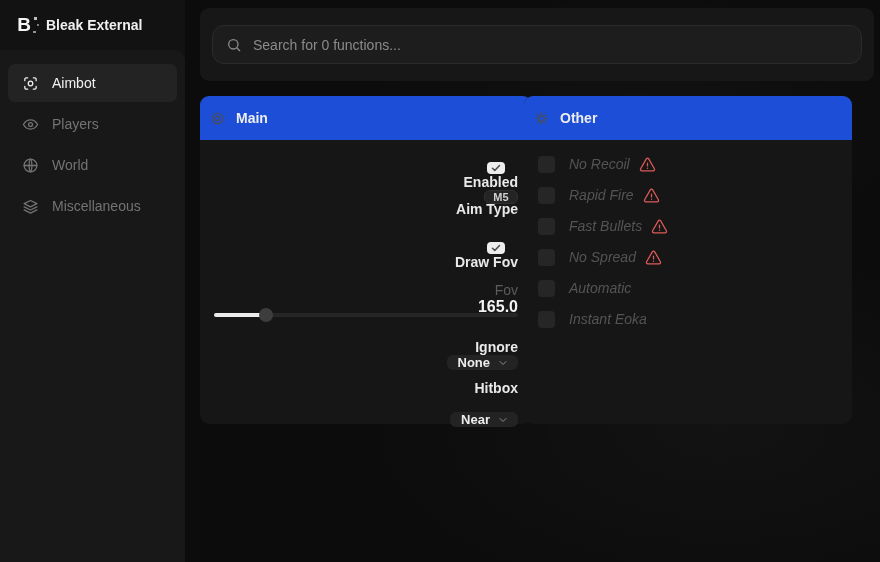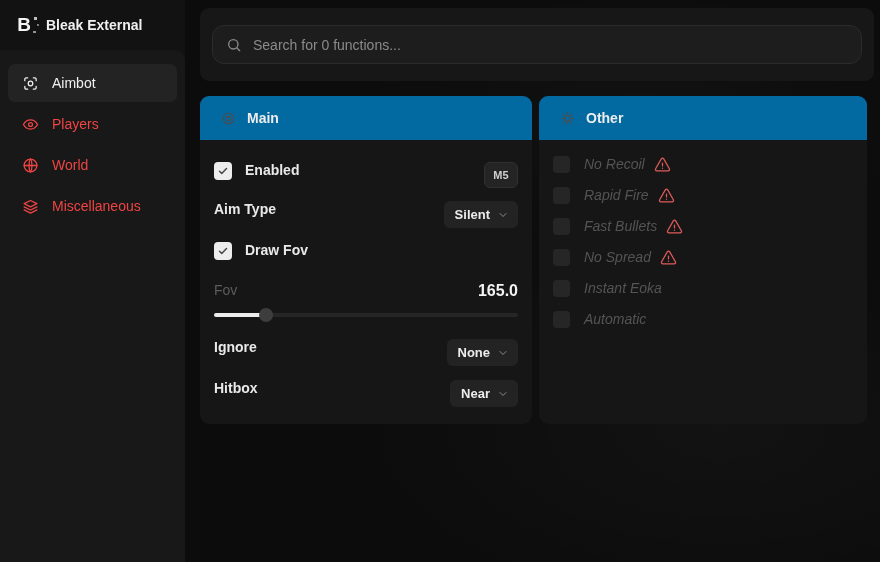--- a/index.html
+++ b/index.html
@@ -24,48 +24,48 @@
   .logo-mark .glitch1, .logo-mark .glitch2, .logo-mark .glitch3 {
     position:absolute; background:#e8e8e8; opacity:.8; }
   .logo-mark .glitch1 { width:3px; height:3px; right:-2px; top:3px; }
   .logo-mark .glitch2 { width:2px; height:2px; right:-4px; top:10px; opacity:.5; }
   .logo-mark .glitch3 { width:3px; height:2px; right:-1px; bottom:3px; opacity:.6; }
   .logo-title { font-size:14px; font-weight:600; color:#f0f0f0; }
 
   .nav-panel { position:absolute; left:0; top:50px; width:185px; height:512px;
                background:#181818; border-radius:0 10px 0 0; padding:14px 8px; }
   .nav-item { display:flex; align-items:center; gap:13px; height:38px; padding:0 14px;
-              border-radius:7px; color:#ef4444; font-size:14px; cursor:pointer; margin-bottom:3px; }
+              border-radius:7px; color:#737373; font-size:14px; cursor:pointer; margin-bottom:3px; }
   .nav-item .nicon { width:17px; height:17px; display:flex; }
   .nav-item.active { background:#232323; color:#f0f0f0; }
   .nav-item svg { width:17px; height:17px; stroke:currentColor; fill:none; stroke-width:1.8;
                   stroke-linecap:round; stroke-linejoin:round; }
 
   
   .search-panel { position:absolute; left:200px; top:8px; width:674px; height:73px;
                   background:#171717; border-radius:9px; padding:17px 12px; }
   .search-box { display:flex; align-items:center; gap:11px; height:39px; padding:0 13px;
                 background:#1d1d1d; border:1px solid #2b2b2b; border-radius:12px; }
   .search-box svg { width:16px; height:16px; stroke:#8b8b8b; fill:none; stroke-width:2; stroke-linecap:round; }
   .search-input { flex:1; background:transparent; border:none; outline:none; color:#d8d8d8;
                   font-size:14px; font-family:"Liberation Sans", sans-serif; }
   .search-input::placeholder { color:#8b8b8b; opacity:1; }
 
   
   .panel { position:absolute; top:96px; background:#161616; border-radius:9px; }
   .panel-main { left:200px; width:332px; height:328px; }
-  .panel-other { left:539px; width:328px; height:328px; }
-  .panel-header { display:flex; align-items:center; gap:11px; height:44px; padding:0 21px;
-                  background:#0369a1; border-radius:9px 9px 0 0; }
+  .panel-other { left:524px; width:328px; height:328px; }
+  .panel-header { display:flex; align-items:center; gap:11px; height:44px; padding:0 10px;
+                  background:#1d4ed8; border-radius:9px 9px 0 0; }
   .panel-header svg { width:15px; height:15px; stroke:#4d4d4d; fill:none; stroke-width:1.8; stroke-linecap:round; }
   .panel-title { font-size:14px; font-weight:600; color:#ededed; }
   .panel-body { padding:12px 14px; }
 
   
-  .row { display:flex; align-items:flex-start; }
+  .row { display:flex; align-items:flex-end;flex-direction:column; }
   .row .spacer { flex:1; }
   .row-label { font-size:14px; font-weight:600; color:#e9e9e9; }
   .row-label.dim { color:#5c5c5c; font-weight:400; }
 
   .checkbox { width:18px; height:18px; border-radius:4px; background:#ededed; margin-right:13px;
               display:flex; align-items:center; justify-content:center; cursor:pointer; }
   .checkbox svg { width:12px; height:12px; stroke:#4a4a4a; fill:none; stroke-width:3; stroke-linecap:round; stroke-linejoin:round; }
   .checkbox.unchecked { background:#262626; }
   .checkbox.small { width:17px; height:17px; margin-right:14px; }
 
@@ -187,26 +187,20 @@
             </svg>
         </span>
         <span class="row-label">Enabled</span>
         <span class="spacer"></span>
         <span class="keybind-badge">M5</span>
       </div>
 
       <div class="row r-aimtype">
         <span class="row-label">Aim Type</span>
         <span class="spacer"></span>
-        <span class="dropdown">
-          <span class="dropdown-value">Silent</span>
-          <svg viewBox="0 0 24 24">
-              <path d="m6 9 6 6 6-6"></path>
-            </svg>
-        </span>
       </div>
 
       <div class="row r-drawfov">
         <span class="checkbox">
           <svg viewBox="0 0 24 24">
               <path d="M5 12.5l4.5 4.5L19 7"></path>
             </svg>
         </span>
         <span class="row-label">Draw Fov</span>
       </div>
@@ -301,26 +295,26 @@
           <svg viewBox="0 0 24 24" style="stroke: rgb(221, 90, 90);">
               <path d="m21.7 18-8-14a2 2 0 0 0-3.4 0l-8 14A2 2 0 0 0 4 21h16a2 2 0 0 0 1.7-3Z"></path>
               <path d="M12 10v4"></path>
               <path d="M12 17.3h.01"></path>
             </svg>
         </span>
       </div>
 
       <div class="other-item">
         <span class="checkbox small unchecked"></span>
+        <span class="other-label">Automatic</span>
+
+      </div>
+
+      <div class="other-item">
+        <span class="checkbox small unchecked"></span>
         <span class="other-label">Instant Eoka</span>
 
       </div>
 
-      <div class="other-item">
-        <span class="checkbox small unchecked"></span>
-        <span class="other-label">Automatic</span>
-
-      </div>
-
     </div>
   </div>
 
 </div>
 
 </body></html>

